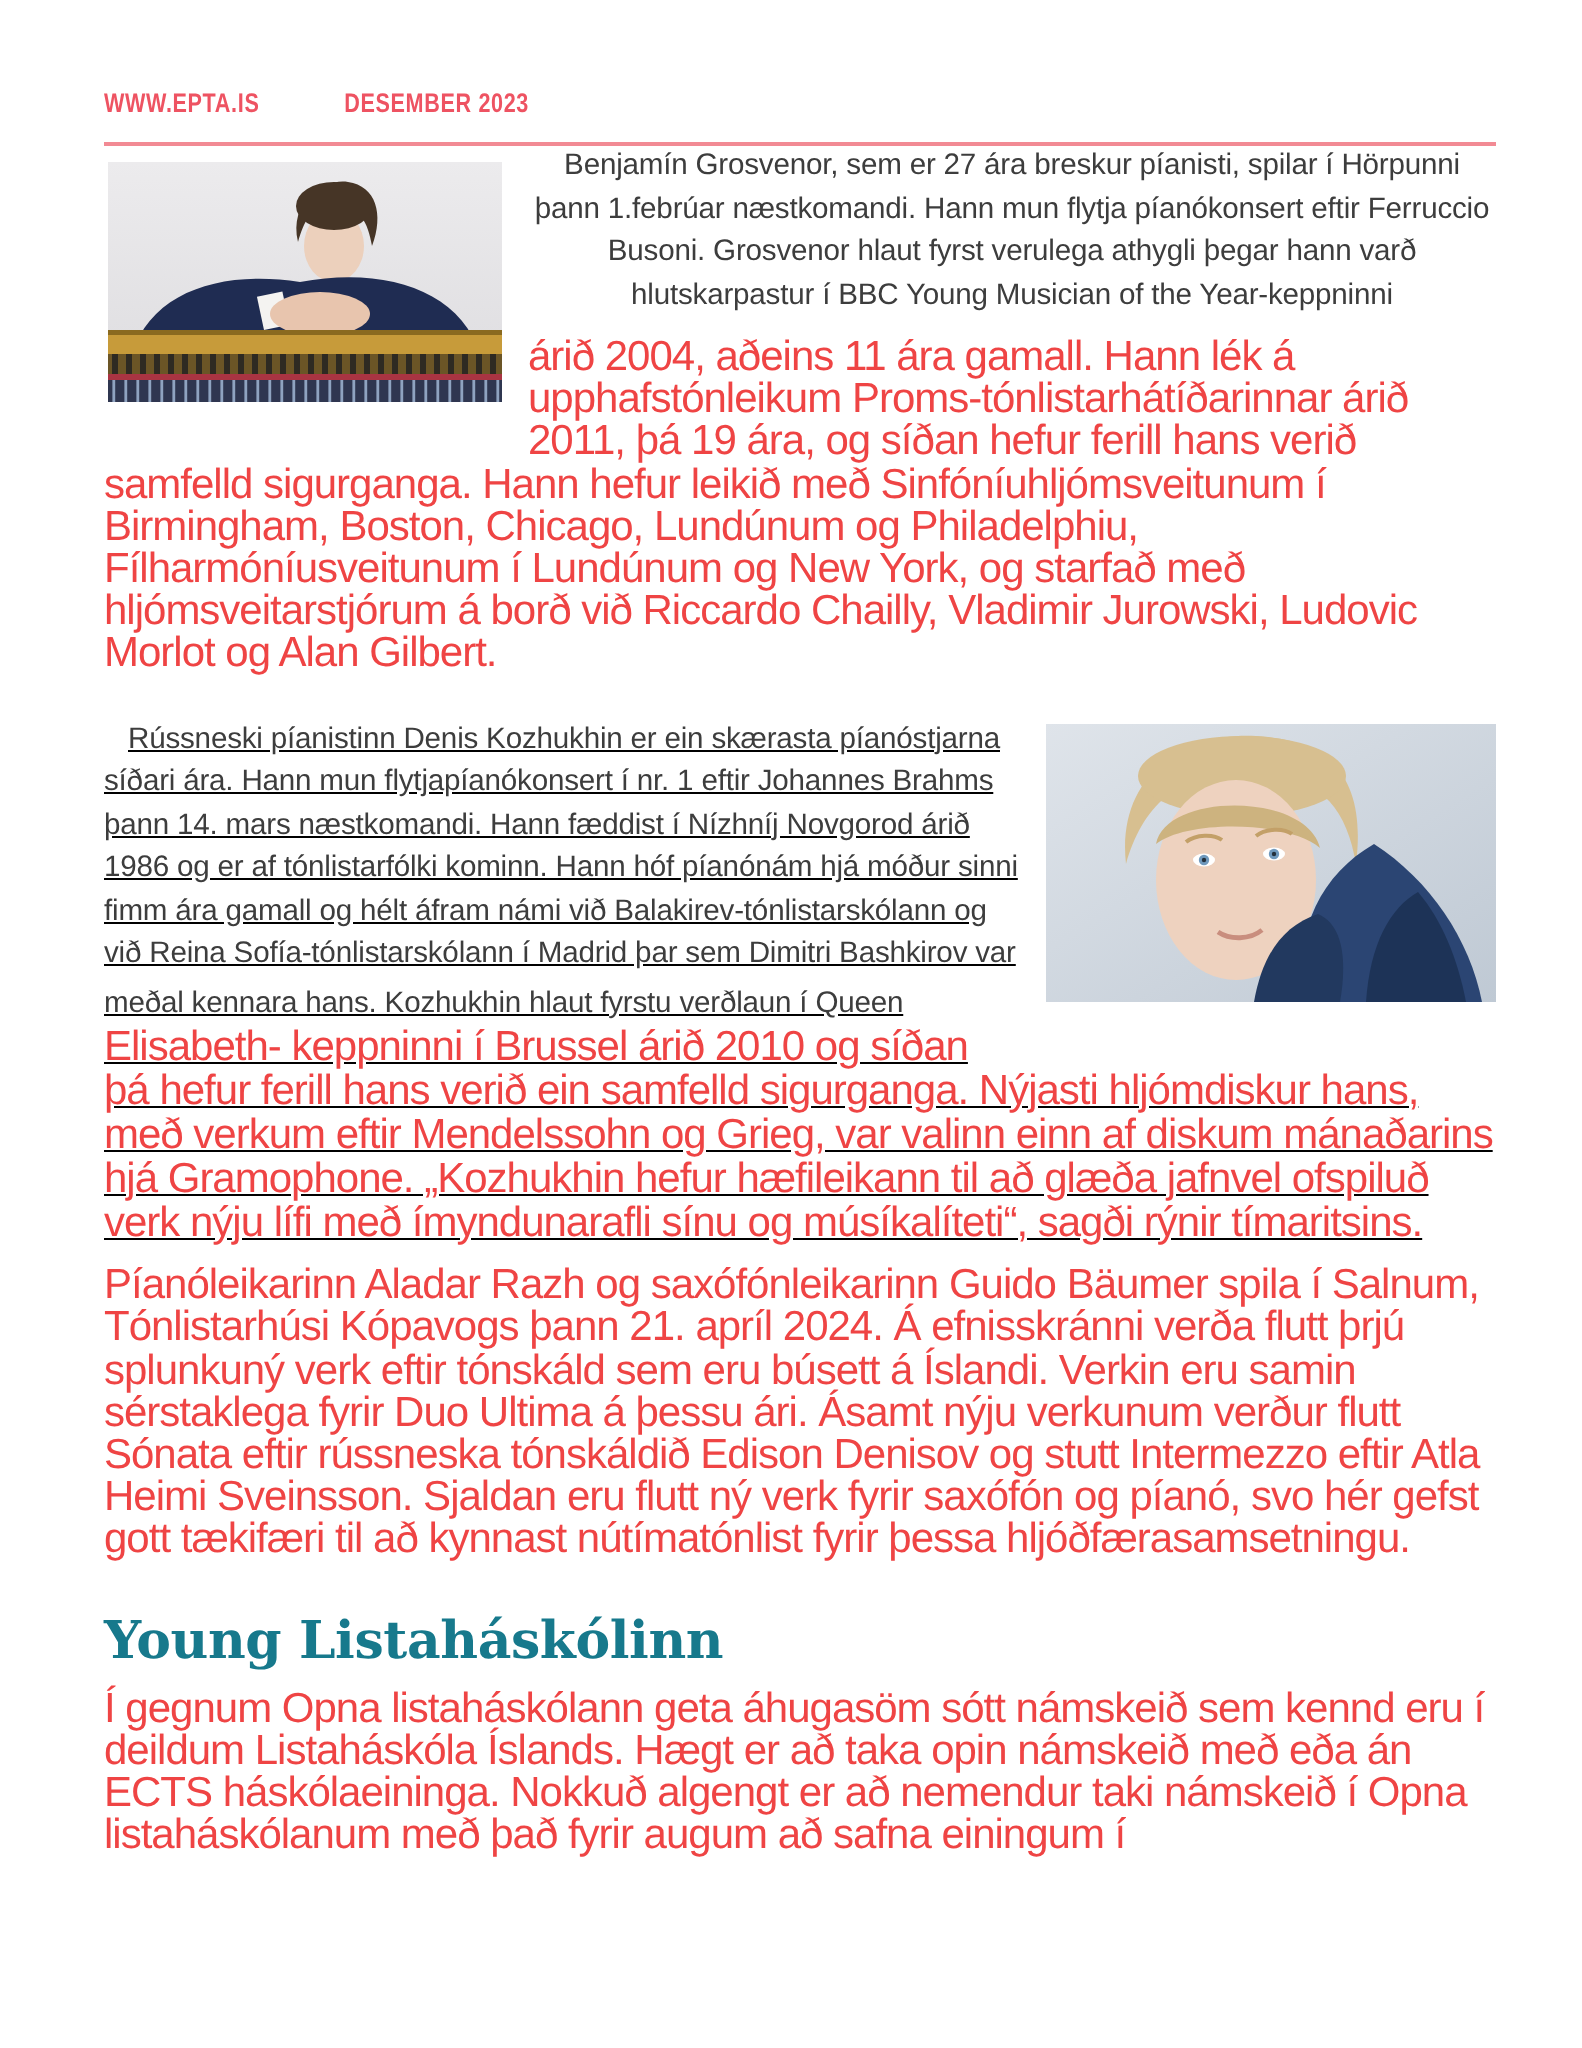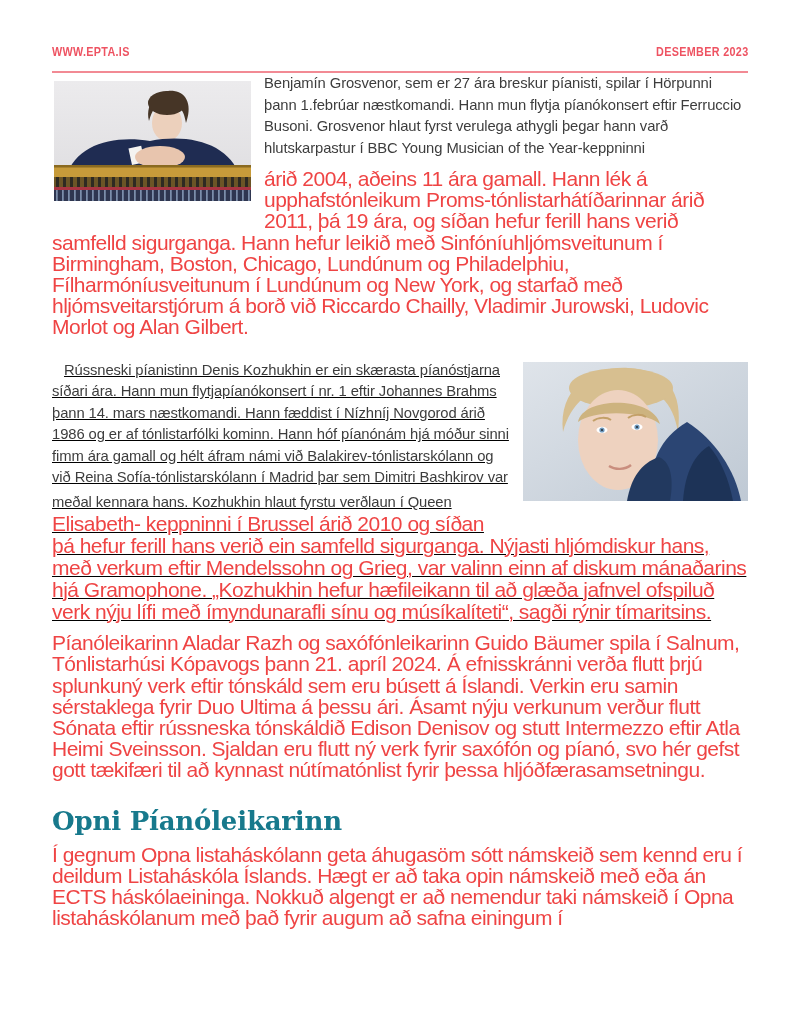--- a/index.html
+++ b/index.html
@@ -6,21 +6,21 @@
   .page{
     position:relative;
     width:791px;height:1024px;
     overflow:hidden;
     background:#ffffff;
     font-family:"Liberation Sans", sans-serif;
   }
   .content{padding:0 43px 0 52px;}
 
   
-  .masthead{display:flex;justify-content:space-between;align-items:flex-end;margin-top:44px;}
+  .masthead{display:flex;align-items:flex-end;margin-top:44px;}
   .mast-text{
     color:var(--accent-pink,#ee5362);
     font-weight:700;font-size:13.5px;letter-spacing:.4px;
     display:inline-block;white-space:nowrap;
   }
   .mast-left{transform:scaleX(.8);transform-origin:left bottom;}
   .mast-right{transform:scaleX(.8);transform-origin:right bottom;}
   .rule{border:none;border-top:2px solid var(--rule-pink,#f28a94);margin:12px 0 0 0;}
 
   
@@ -29,21 +29,21 @@
     font-weight:700;
     color:var(--accent-teal,#17798c);
     font-size:26px;line-height:29px;
     letter-spacing:-.2px;
     margin:16px 0 10px 0;
   }
   .headline.h2{margin-top:24px;}
   .headline.h3{margin-top:26px;margin-bottom:8px;}
 
   
-  .body-reg{font-size:14.8px;line-height:21.5px;color:#3d3d3d;letter-spacing:-.1px;}
+  .body-reg{font-size:14.8px;line-height:21.5px;color:#3d3d3d;letter-spacing:-.1px;text-align:center;}
   .body-cond{font-size:21px;line-height:21.2px;color:#ef4444;letter-spacing:-.5px;}
   p{margin:0 0 9px 0;}
   p.mixed{margin:0 0 9px 0;}
   .flow{display:flow-root;}
   .indent{text-indent:12px;}
   .koz-block{margin-top:13px;text-decoration:underline;}
 
   
   .photo-left{float:left;width:197px;height:120px;margin:8px 13px 26px 2px;display:block;}
   .photo-right{float:right;width:225px;height:139px;margin:2px 0 14px 13px;display:block;}
@@ -130,17 +130,17 @@
           <path d="M128,139 C124,102 138,75 164,60 C192,78 212,108 218,139 Z" fill="#2b4573"></path>
           <path d="M104,139 C108,116 118,101 136,95 C150,101 150,122 147,139 Z" fill="#22395f"></path>
           <path d="M160,139 C162,110 172,92 186,84 C198,98 206,118 210,139 Z" fill="#1d3357"></path>
         </svg>
       </span>
       <p class="mixed indent"><span class="body-reg">Rússneski píanistinn Denis Kozhukhin er ein skærasta píanóstjarna síðari ára. Hann mun flytjapíanókonsert í nr. 1 eftir Johannes Brahms þann 14. mars næstkomandi. Hann fæddist í Nízhníj Novgorod árið 1986 og er af tónlistarfólki kominn. Hann hóf píanónám hjá móður sinni fimm ára gamall og hélt áfram námi við Balakirev-tónlistarskólann og við Reina Sofía-tónlistarskólann í Madrid þar sem Dimitri Bashkirov var meðal kennara hans. Kozhukhin hlaut fyrstu verðlaun í Queen</span><span class="body-cond"> Elisabeth- keppninni í Brussel árið 2010 og síðan þá hefur ferill hans verið ein samfelld sigurganga. Nýjasti hljómdiskur hans, með verkum eftir Mendelssohn og Grieg, var valinn einn af diskum mánaðarins hjá Gramophone. „Kozhukhin hefur hæfileikann til að glæða jafnvel ofspiluð verk nýju lífi með ímyndunarafli sínu og músíkalíteti“, sagði rýnir tímaritsins.</span></p>
     </div>
 
     <p class="body-cond">Píanóleikarinn Aladar Razh og saxófónleikarinn Guido Bäumer spila í Salnum, Tónlistarhúsi Kópavogs þann 21. apríl 2024. Á efnisskránni verða flutt þrjú splunkuný verk eftir tónskáld sem eru búsett á Íslandi. Verkin eru samin sérstaklega fyrir Duo Ultima á þessu ári. Ásamt nýju verkunum verður flutt Sónata eftir rússneska tónskáldið Edison Denisov og stutt Intermezzo eftir Atla Heimi Sveinsson. Sjaldan eru flutt ný verk fyrir saxófón og píanó, svo hér gefst gott tækifæri til að kynnast nútímatónlist fyrir þessa hljóðfærasamsetningu.</p>
 
-    <h1 class="headline h3">Opni Píanóleikarinn</h1>
+    <h1 class="headline h3">Young Listaháskólinn</h1>
     <p class="body-cond">Í gegnum Opna listaháskólann geta áhugasöm sótt námskeið sem kennd eru í deildum Listaháskóla Íslands. Hægt er að taka opin námskeið með eða án ECTS háskólaeininga. Nokkuð algengt er að nemendur taki námskeið í Opna listaháskólanum með það fyrir augum að safna einingum í</p>
 
   </div>
 </div>
 
 </body></html>

